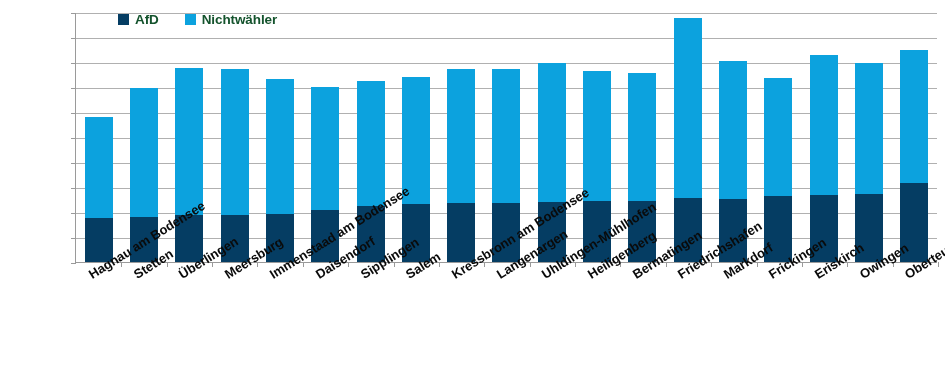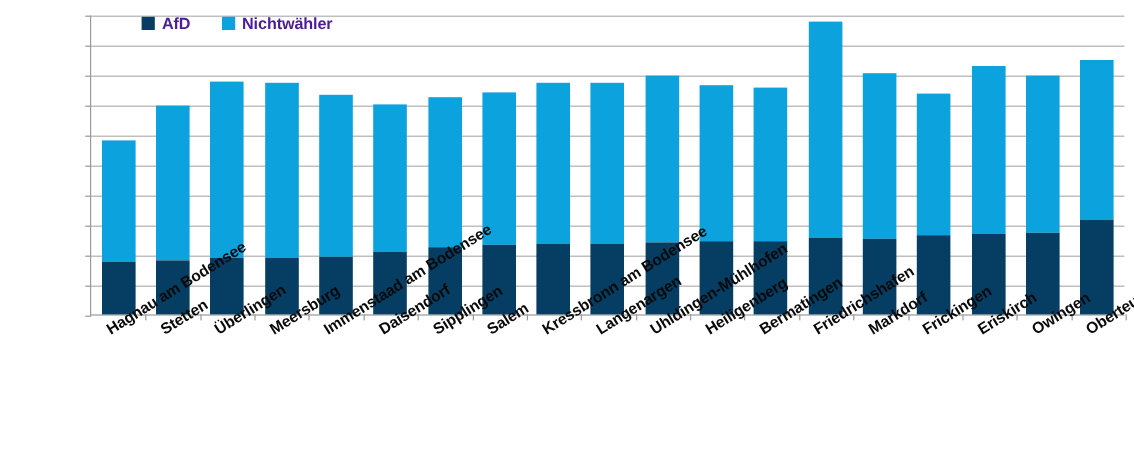--- a/index.html
+++ b/index.html
@@ -35,21 +35,21 @@
     gap: 6px;
   }
   .legend-swatch {
     width: 11px;
     height: 11px;
     display: block;
   }
   .legend-label {
     font-size: 13.5px;
     font-weight: bold;
-    color: #4c1d95;
+    color: #14532d;
     white-space: nowrap;
     letter-spacing: -0.1px;
   }
 
   
   .plot {
     position: absolute;
     left: 75px;
     top: 13px;
     width: 862px;

